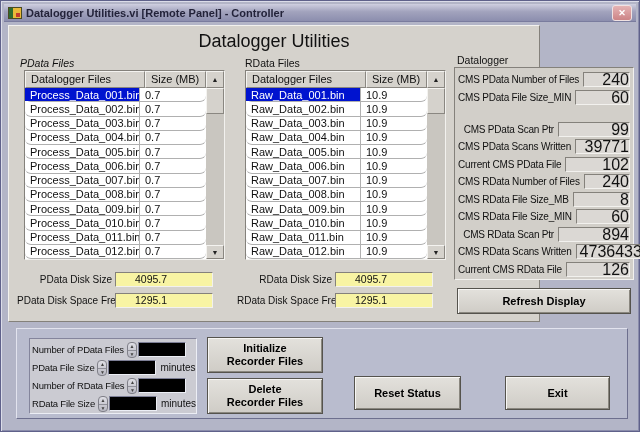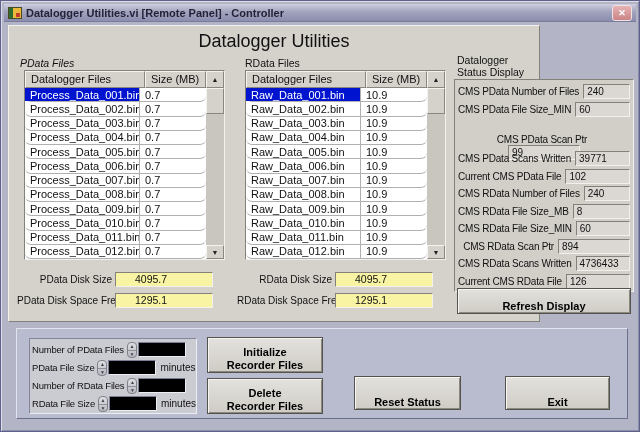--- a/index.html
+++ b/index.html
@@ -45,40 +45,40 @@
          white-space:nowrap;overflow:hidden;color:#111;}
   .tcell-file{width:115px;border-right:1px solid #b0b0b0;}
   .tcell-size{flex:1;}
   .tcell-file.selected{background:var(--sel,#0013cf);color:#fff;}
   .vscroll{width:18px;display:flex;flex-direction:column;background:#c9c6c0;}
   .vthumb{height:26px;background:#d5d2cc;border:1px solid;border-color:#f4f3f0 #8a8781 #8a8781 #f4f3f0;box-sizing:border-box;}
   .vtrack{flex:1;}
   .vdown{height:14px;background:#d5d2cc;border:1px solid;border-color:#f4f3f0 #8a8781 #8a8781 #f4f3f0;
          box-sizing:border-box;display:flex;align-items:center;justify-content:center;font-size:7px;color:#222;}
   
-  .status-box{position:absolute;left:445px;top:53px;width:180px;height:213px;background:#d2cfc9;
+  .status-box{position:absolute;left:445px;top:41px;width:180px;height:213px;background:#d2cfc9;
               box-sizing:border-box;border:1px solid;border-color:#84817b #f2f1ee #f2f1ee #84817b;
               padding-top:4px;}
   .status-row{display:flex;align-items:center;height:15px;margin:0 3px 2.5px 3px;}
-  .status-row.gap{margin-top:17px;flex-direction:column;}
+  .status-row.gap{margin-top:17px;}
   .status-label{flex:1;text-align:right;font-size:10px;letter-spacing:-0.2px;padding-right:4px;
                 white-space:nowrap;color:#111;}
   .status-value{width:72px;height:15px;box-sizing:border-box;background:#dbd8d4;
                 border:1px solid;border-color:#84817b #f2f1ee #f2f1ee #84817b;
-                font-size:10px;line-height:13px;padding-left:3px;color:#111;}
+                font-size:16px;line-height:13px;padding-left:3px;color:#111;text-align:right;}
   
   .disk-label{position:absolute;font-size:10px;text-align:right;white-space:nowrap;color:#111;}
   .disk-value{position:absolute;width:98px;height:15px;box-sizing:border-box;background:var(--yellow,#f8f4a3);
               border:1px solid;border-color:#84817b #f2f1ee #f2f1ee #84817b;
               font-size:10.5px;line-height:13px;padding-left:19px;color:#111;}
   
   .btn{background:linear-gradient(#e3e1dc,#cfccc6);border:1px solid #55534d;box-sizing:border-box;
        box-shadow:inset 1px 1px 0 #f7f6f4, inset -1px -1px 0 #8a877f;
        font-size:11px;font-weight:bold;color:#000;display:flex;flex-direction:column;
-       align-items:center;justify-content:flex-end;text-align:center;cursor:default;line-height:13px;}
+       align-items:center;justify-content:center;text-align:center;cursor:default;line-height:13px;}
   .btn-refresh{position:absolute;left:448px;top:262px;width:174px;height:26px;}
   .btn-init{position:absolute;left:190px;top:8px;width:116px;height:36px;}
   .btn-delete{position:absolute;left:190px;top:49px;width:116px;height:36px;}
   .btn-reset{position:absolute;left:337px;top:47px;width:107px;height:34px;}
   .btn-exit{position:absolute;left:488px;top:47px;width:105px;height:34px;}
   
   .recorder-box{position:absolute;left:12px;top:9px;width:168px;height:76px;background:#cbcbd2;
                 box-sizing:border-box;border:1px solid;border-color:#84859c #eceef5 #eceef5 #84859c;
                 padding-top:2px;}
   .rec-row{display:flex;align-items:center;height:17px;margin:0 2px 1px 2px;}

